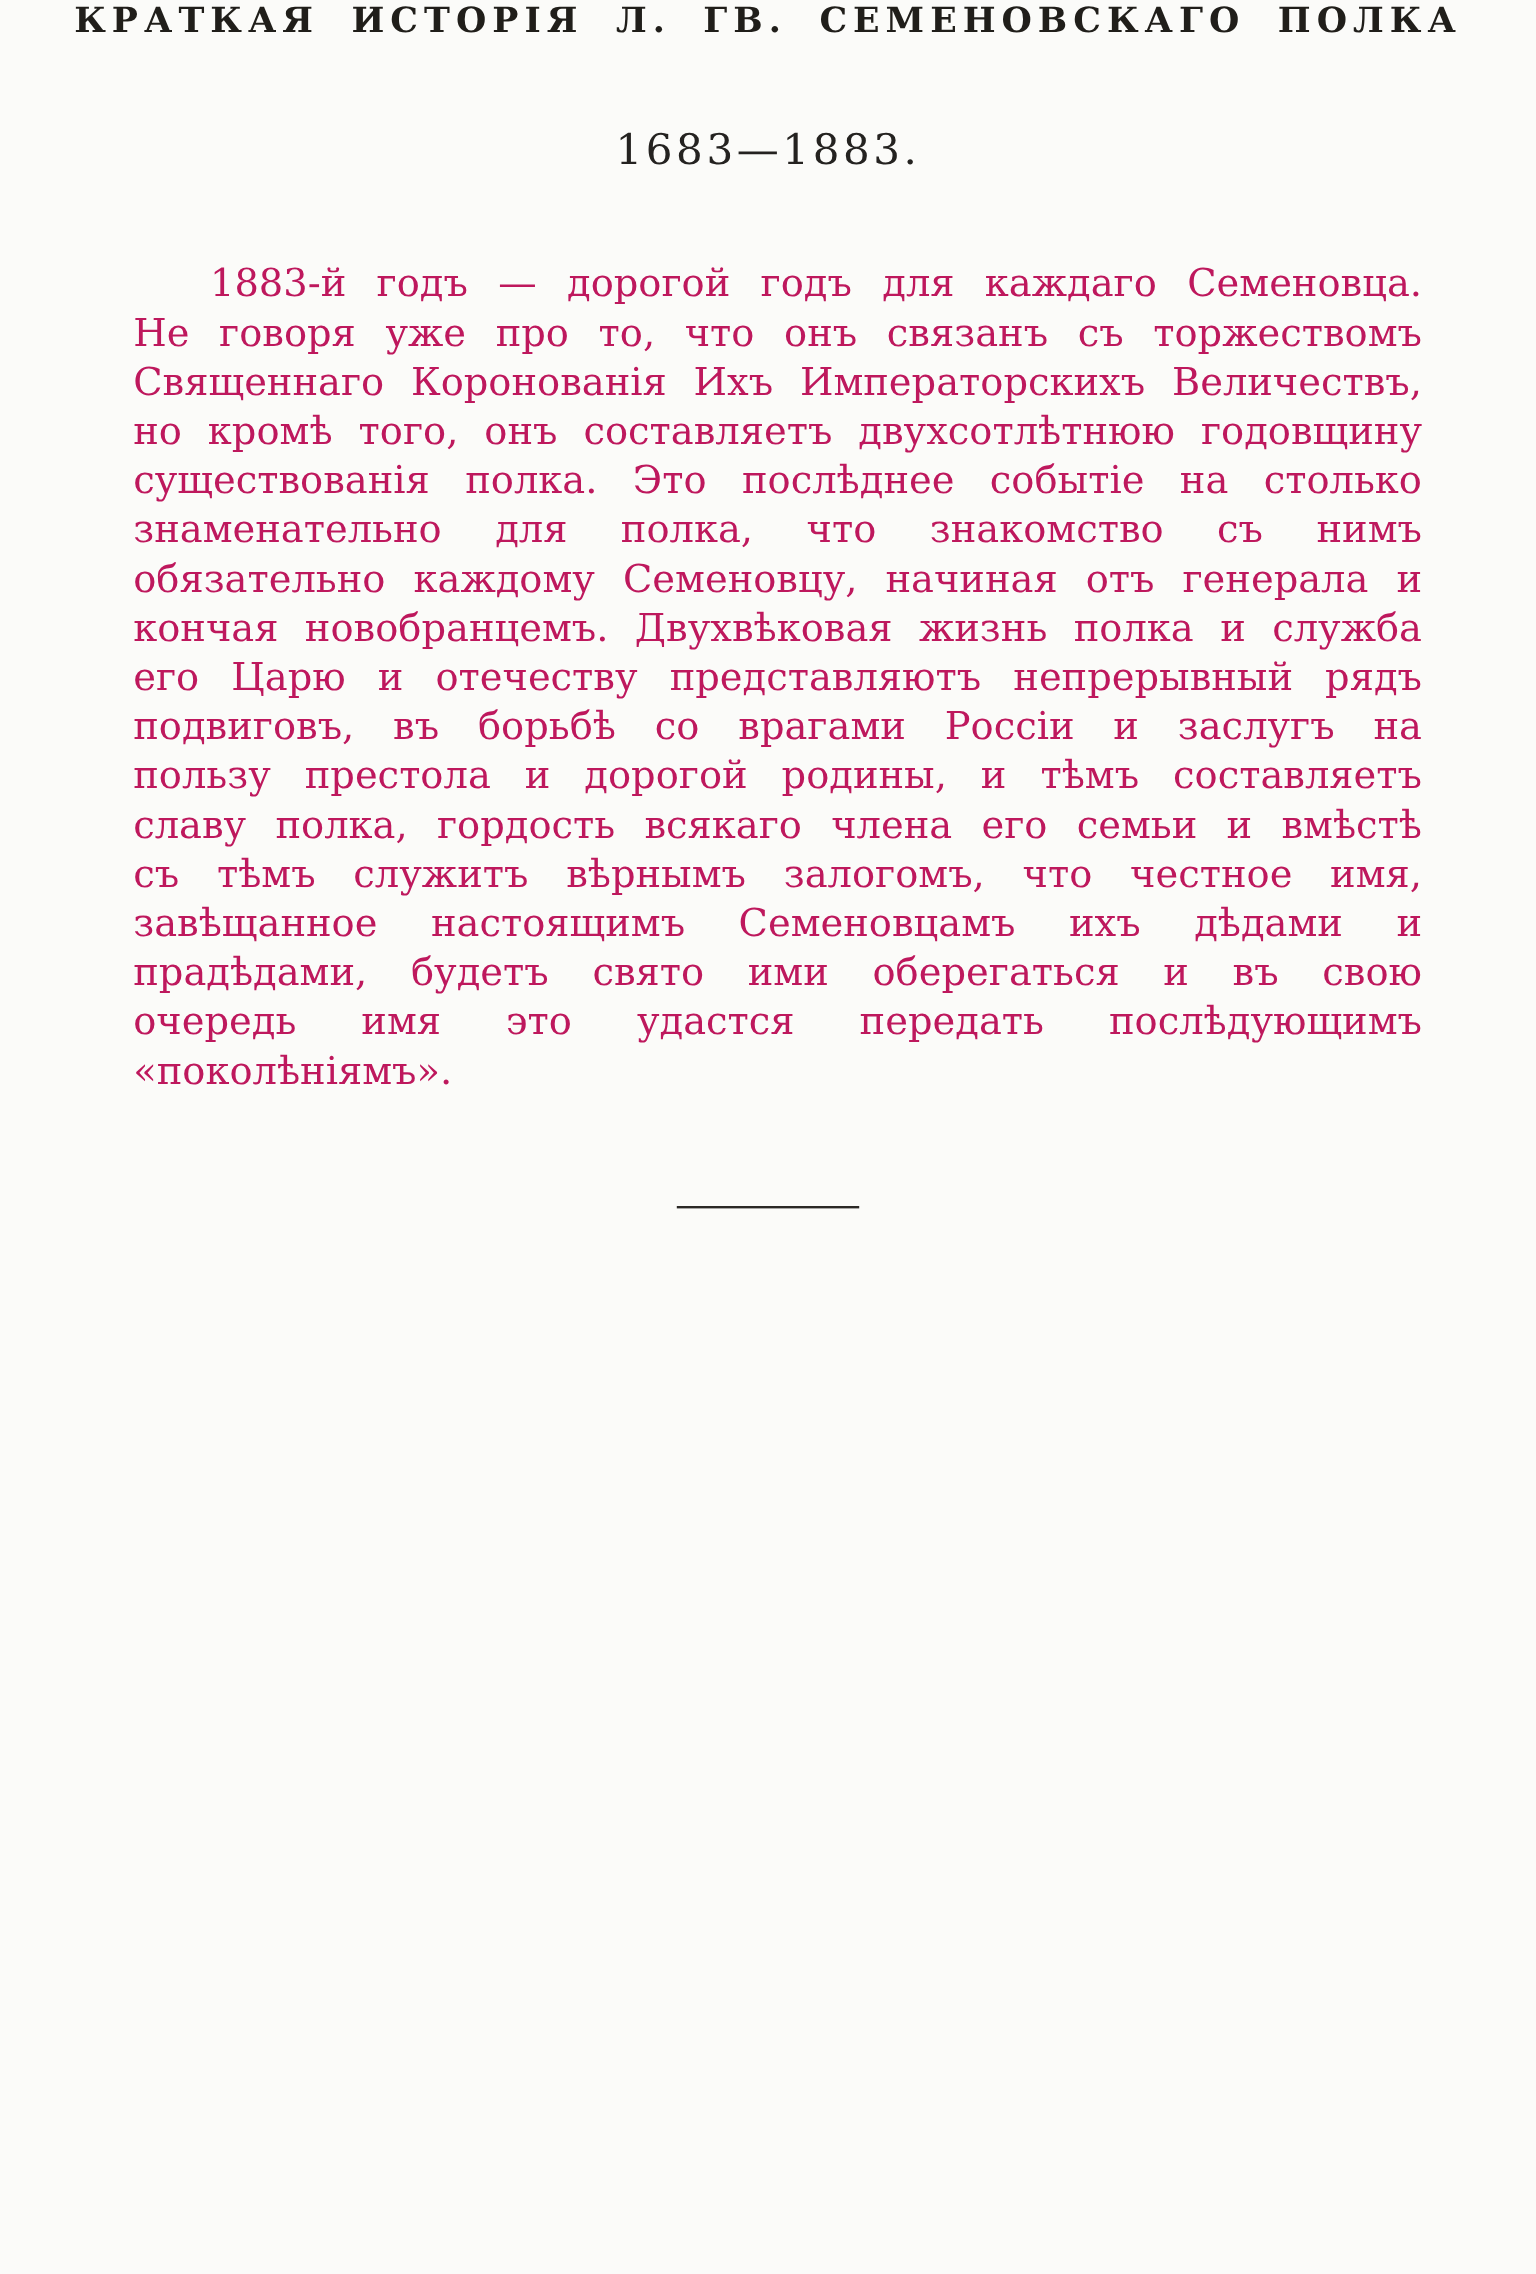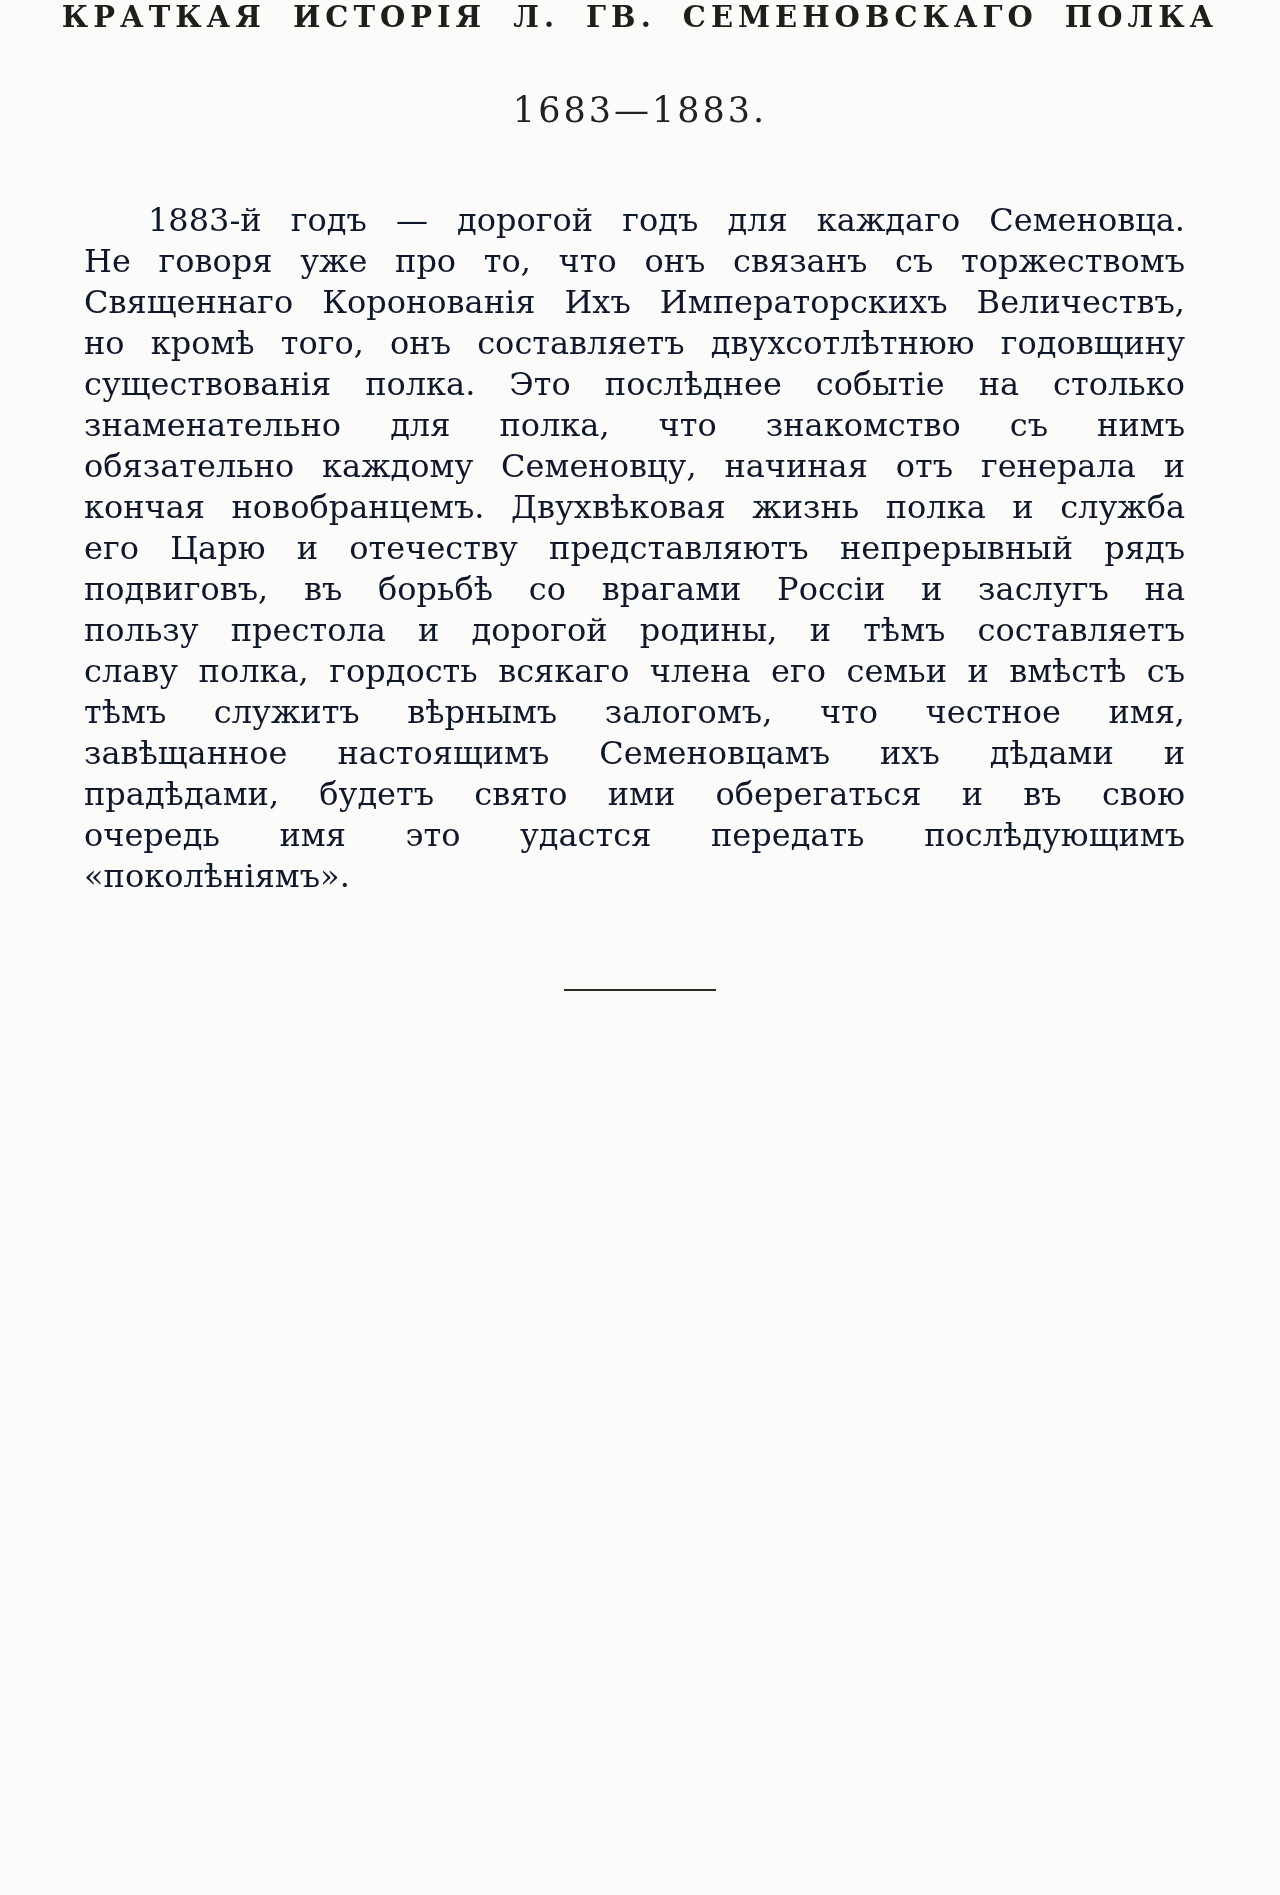--- a/index.html
+++ b/index.html
@@ -21,34 +21,34 @@
   .title {
     margin: 0;
     text-align: center;
     font-size: 29px;
     font-weight: bold;
     letter-spacing: 5px;
     word-spacing: 12px;
     color: #201e1a;
   }
   .subtitle {
-    margin-top: 56px;
+    margin-top: 72px;
     text-align: center;
     font-size: 35px;
     letter-spacing: 3px;
     color: #242220;
   }
   .body-text {
-    margin: 70px 95px 0 84px;
+    margin: 70px 95px 0 111px;
     font-size: 32px;
     line-height: 41px;
     text-align: justify;
     text-indent: 64px;
     word-spacing: 0.30em;
-    color: #0f172a;
+    color: #be185d;
   }
   .rule {
     width: 152px;
     height: 2px;
     background: #2b2926;
     margin: 92px auto 0 auto;
   }
 </style>
 </head>
 <body>

